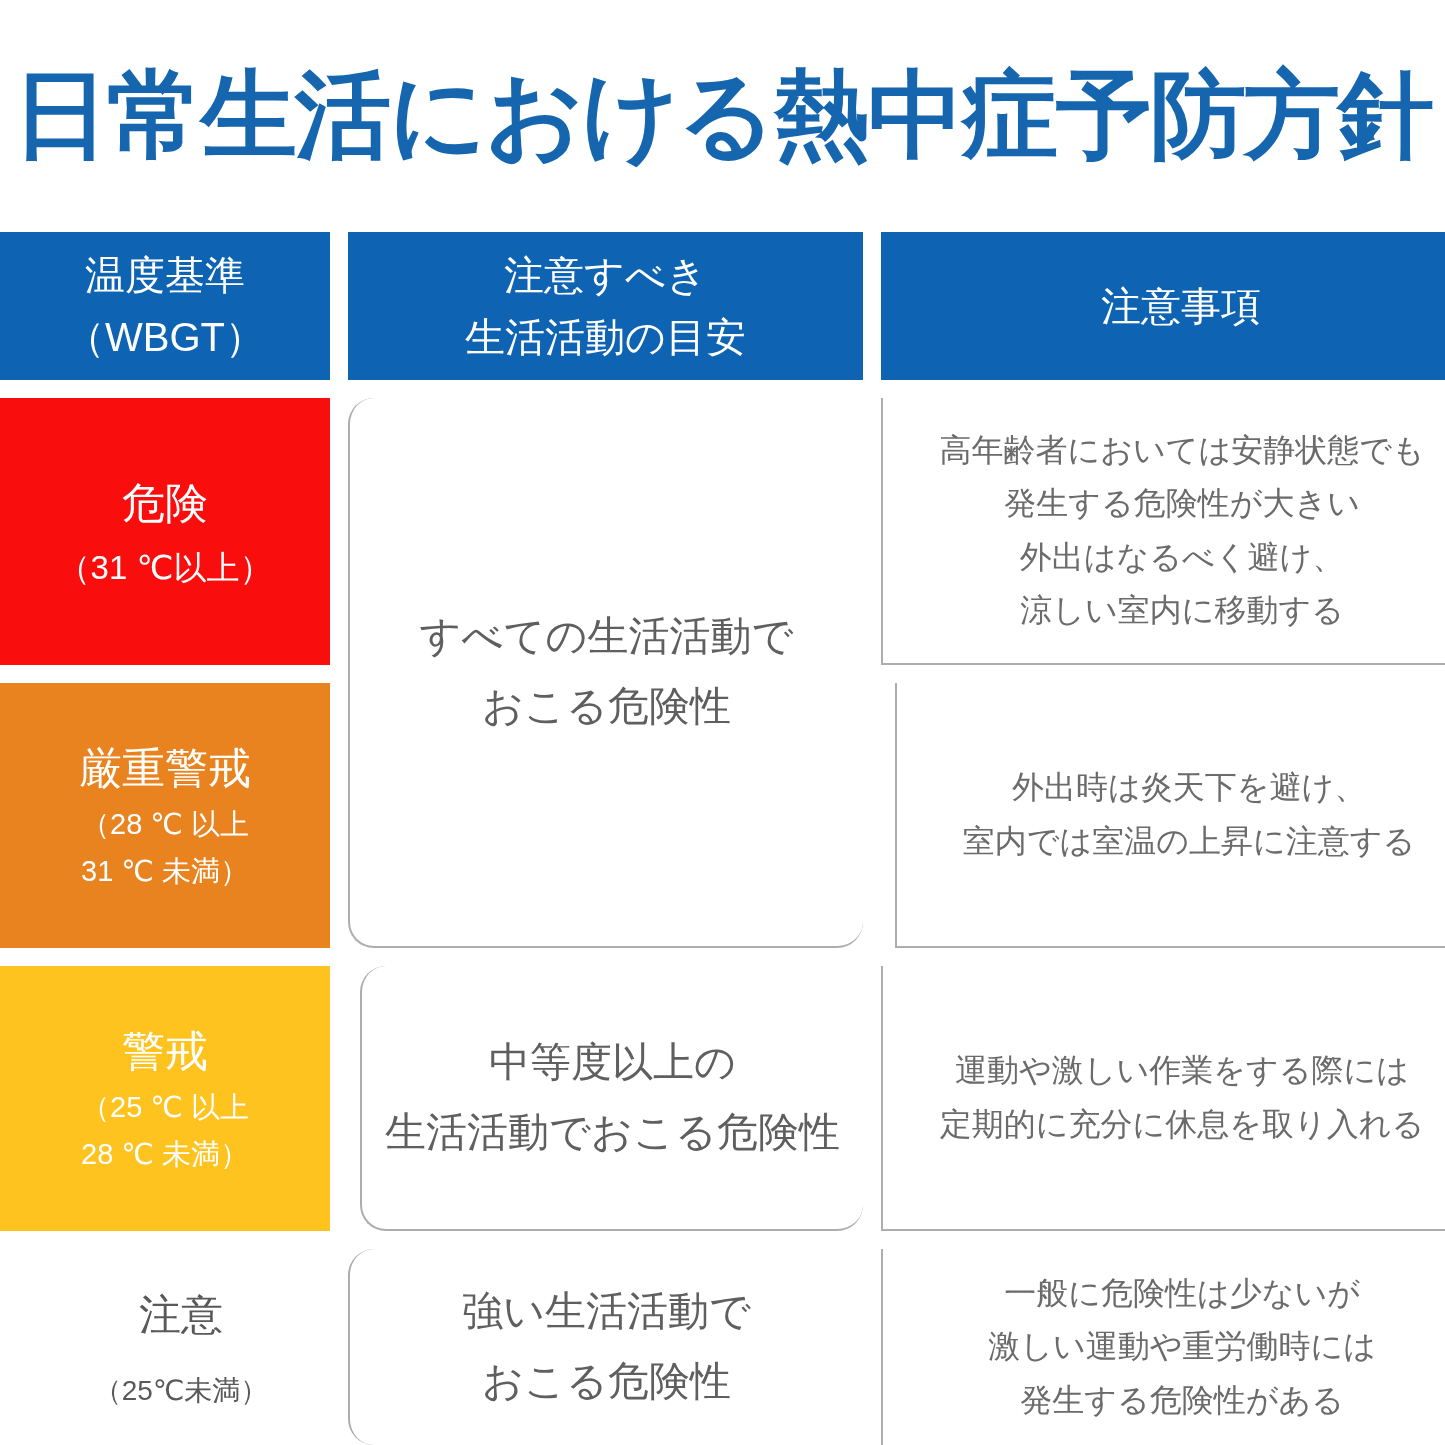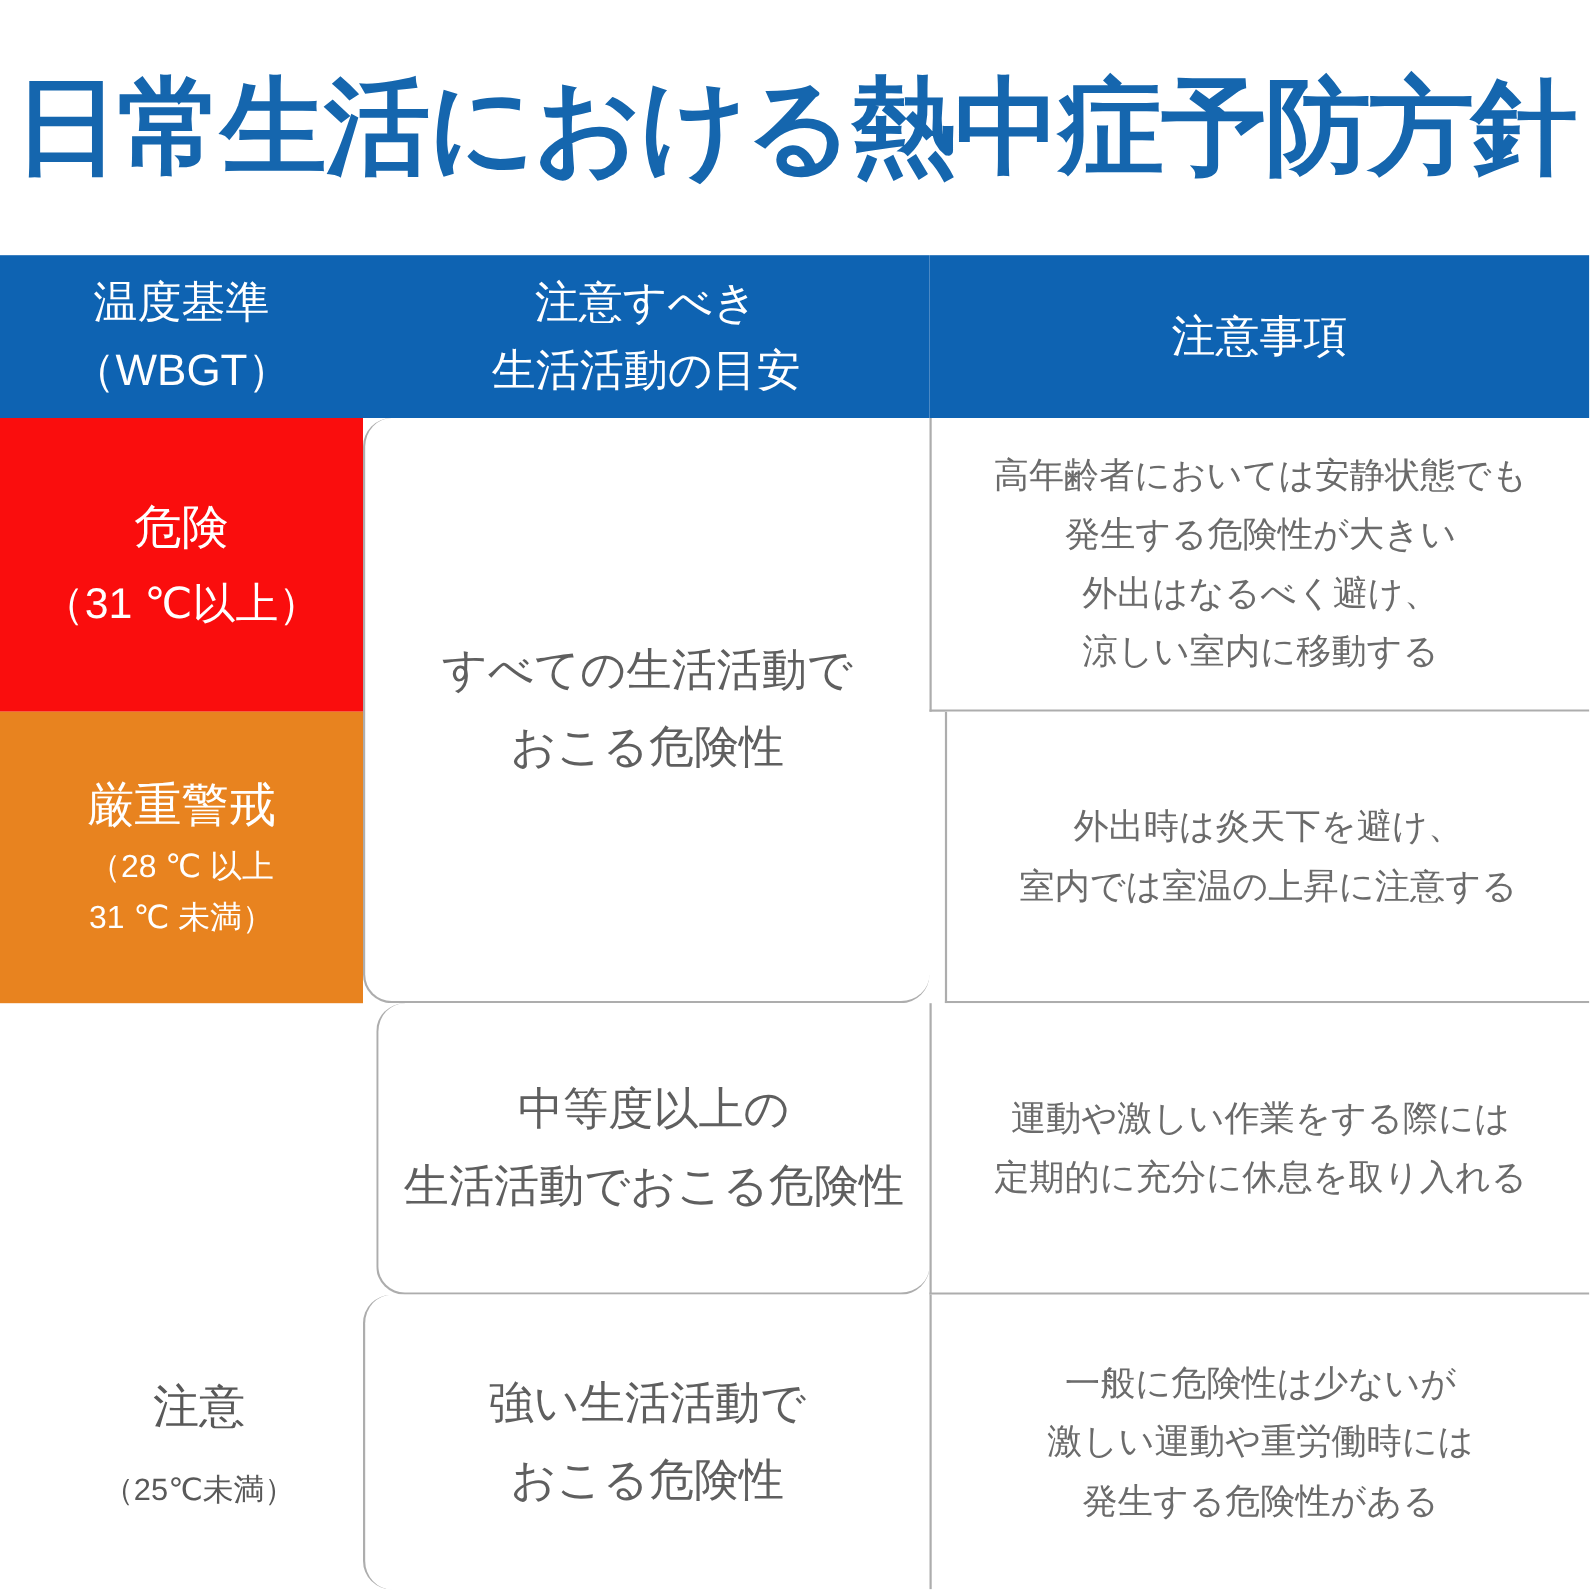--- a/index.html
+++ b/index.html
@@ -31,20 +31,21 @@
     letter-spacing:-2px;
     color:var(--title-blue);
   }
   .table{
     position:absolute;
     top:232px;left:0;
     width:1445px;height:1213px;
     display:grid;
     grid-template-columns:330px 515px 600px;
     grid-template-rows:148px 267px 265px 265px auto;
+    gap:18px;
   }
   .cell{
     display:flex;
     flex-direction:column;
     align-items:center;
     justify-content:center;
     text-align:center;
     white-space:pre-line;
   }
   .th{
@@ -56,21 +57,21 @@
   }
   .th.c1{grid-row:1;grid-column:1;}
   .th.c2{grid-row:1;grid-column:2;}
   .th.c3{grid-row:1;grid-column:3;}
   .lvl{color:#ffffff;}
   .lvl-red{grid-row:2;grid-column:1;background:var(--danger-red);}
   .lvl-orange{grid-row:3;grid-column:1;background:var(--severe-orange);}
   .lvl-yellow{grid-row:4;grid-column:1;background:var(--warning-yellow);}
   .lvl-white{grid-row:5;grid-column:1;background:#ffffff;color:var(--text-dark);margin-left:32px;}
   .lvl-label{font-size:43px;line-height:1.5;}
-  .lvl-red .lvl-range{font-size:39px;line-height:1.5;margin-top:8px;}
+  .lvl-red .lvl-range{font-size:33px;line-height:1.5;margin-top:8px;}
   .lvl-orange .lvl-range,.lvl-yellow .lvl-range{font-size:29px;line-height:1.62;}
   .lvl-white .lvl-label{font-size:42px;}
   .lvl-white .lvl-range{font-size:28px;line-height:1.5;margin-top:24px;}
   .act{
     font-size:41px;
     line-height:1.7;
     color:var(--text-body);
     font-weight:400;
     background:#ffffff;
     border-radius:26px;
@@ -109,20 +110,25 @@
 
     <div class="cell lvl lvl-red">
       <div class="lvl-label">危険</div>
       <div class="lvl-range">（31 ℃以上）</div>
     </div>
     <div class="cell lvl lvl-orange">
       <div class="lvl-label">厳重警戒</div>
       <div class="lvl-range">（28 ℃ 以上
 31 ℃ 未満）</div>
     </div>
+    <div class="cell lvl lvl-yellow">
+      <div class="lvl-label">警戒</div>
+      <div class="lvl-range">（25 ℃ 以上
+28 ℃ 未満）</div>
+    </div>
     <div class="cell lvl lvl-white">
       <div class="lvl-label">注意</div>
       <div class="lvl-range">（25℃未満）</div>
     </div>
 
     <div class="cell act act-all bL bB">すべての生活活動で
 おこる危険性</div>
     <div class="cell act act-moderate bL bB">中等度以上の
 生活活動でおこる危険性</div>
     <div class="cell act act-strong bL">強い生活活動で

